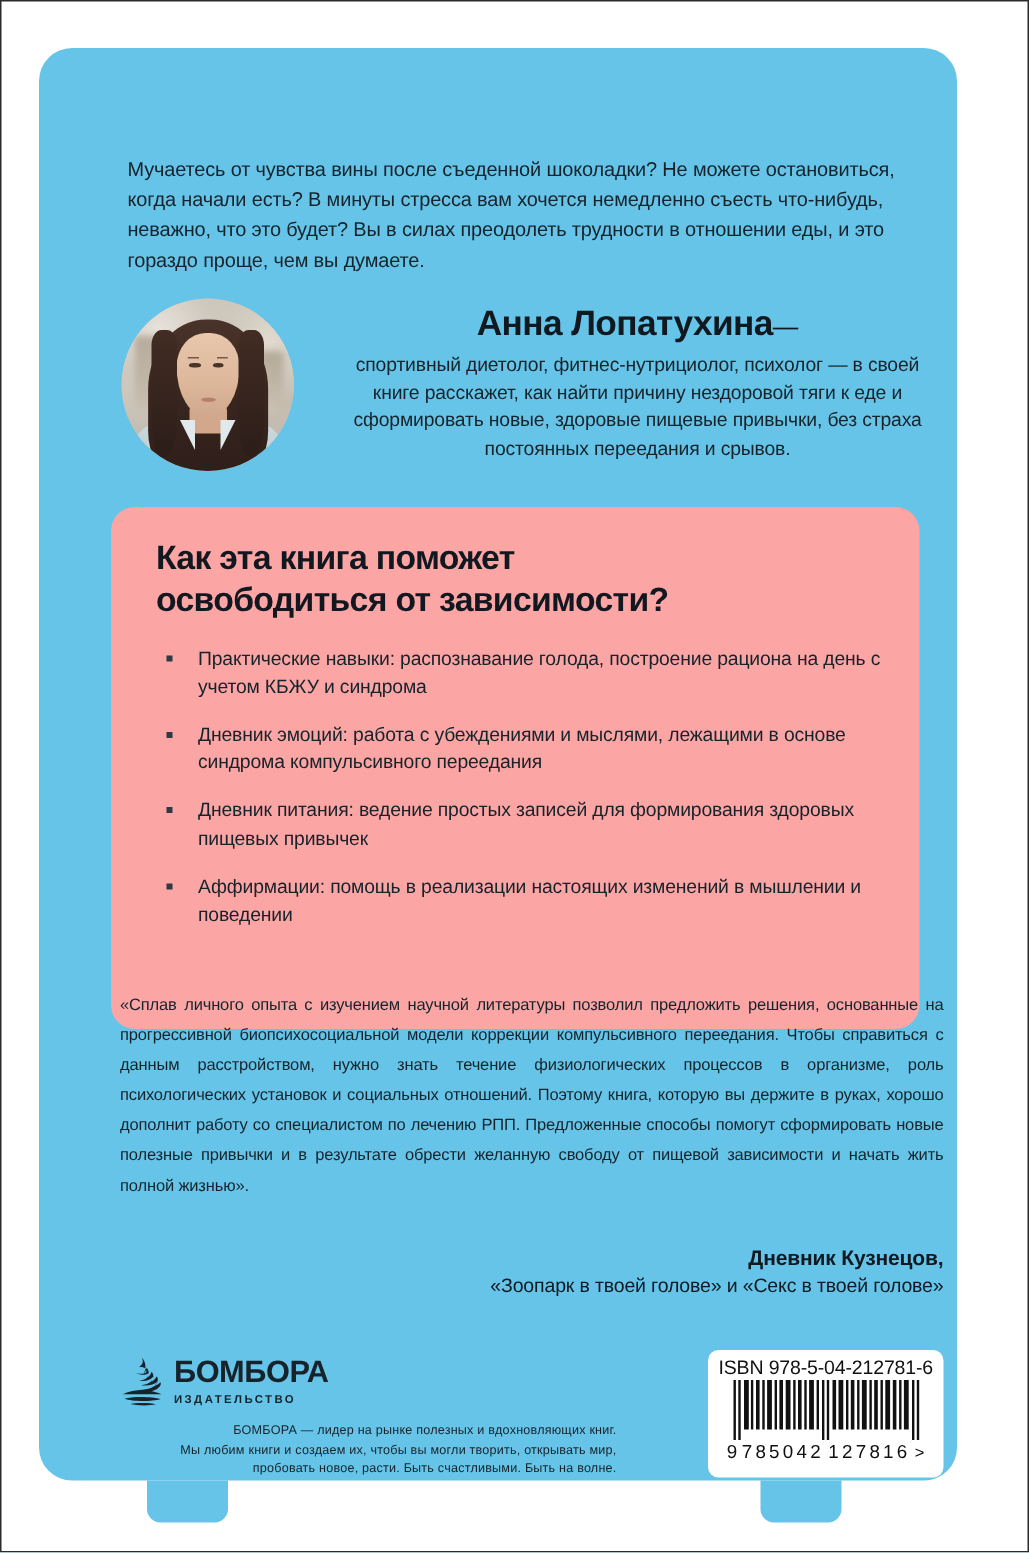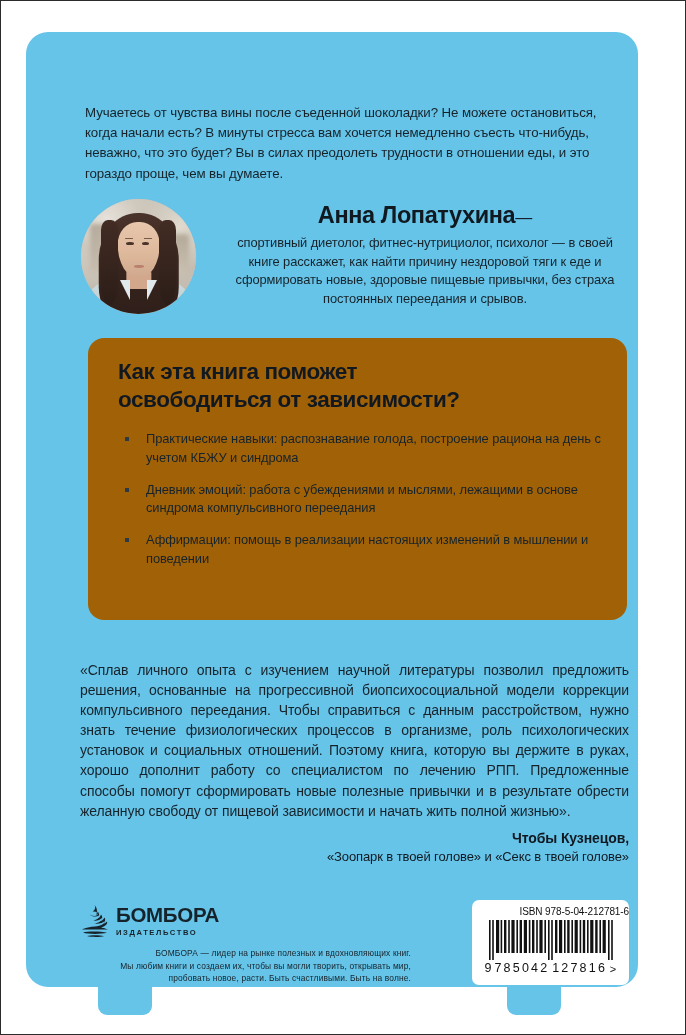--- a/index.html
+++ b/index.html
@@ -197,25 +197,25 @@
     font-size: 12.9px;
     line-height: 18.6px;
     color: #16232b;
     margin: 0;
     letter-spacing: -0.1px;
   }
 
   
   .card {
     position: absolute;
-    left: 62px;
+    left: 48px;
     top: 306px;
     width: 539px;
-    height: 282px;
-    background: #a16207;
+    height: 348px;
+    background: #fca5a5;
     border-radius: 16px;
     box-sizing: border-box;
     padding: 20px 26px 0 30px;
   }
   .card-title {
     font-size: 22.5px;
     font-weight: bold;
     color: #111820;
     line-height: 28px;
     letter-spacing: -0.45px;
@@ -241,21 +241,21 @@
     height: 4px;
     background: #2b3a44;
   }
 
   
   .testimonial {
     position: absolute;
     left: 54px;
     top: 628px;
     width: 549px;
-    font-size: 14px;
+    font-size: 11px;
     line-height: 20.1px;
     color: #16232b;
     letter-spacing: -0.1px;
     text-align: justify;
   }
   .testimonial p { margin: 0; }
 
   .attribution {
     position: absolute;
     left: 54px;
@@ -320,25 +320,24 @@
     top: 868px;
     width: 157px;
     height: 85px;
     background: #ffffff;
     border-radius: 7px;
     box-sizing: border-box;
     padding: 6px 0 0 0;
     text-align: center;
   }
   .isbn-text {
-    font-size: 10px;
+    font-size: 13px;
     color: #111;
     letter-spacing: -0.1px;
     line-height: 11px;
-    text-align: right;
   }
   .barcode {
     margin: 3px auto 0;
     width: 128px;
     height: 40px;
     display: block;
   }
   .ean-digits {
     margin-top: 1px;
     width: 140px;
@@ -402,34 +401,35 @@
         <li>
           <span class="bullet-dot"></span>
           <span>Практические навыки: распознавание голода, построение рациона на день с учетом КБЖУ и синдрома</span>
         </li>
         <li>
           <span class="bullet-dot"></span>
           <span>Дневник эмоций: работа с убеждениями и мыслями, лежащими в основе синдрома компульсивного переедания</span>
         </li>
         <li>
           <span class="bullet-dot"></span>
+          <span>Дневник питания: ведение простых записей для формирования здоровых пищевых привычек</span>
         </li>
         <li>
           <span class="bullet-dot"></span>
           <span>Аффирмации: помощь в реализации настоящих изменений в мышлении и поведении</span>
         </li>
       </ul>
     </div>
 
     <div class="testimonial">
       <p>«Сплав личного опыта с изучением научной литературы позволил предложить решения, основанные на прогрессивной биопсихосоциальной модели коррекции компульсивного переедания. Чтобы справиться с данным расстройством, нужно знать течение физиологических процессов в организме, роль психологических установок и социальных отношений. Поэтому книга, которую вы держите в руках, хорошо дополнит работу со специалистом по лечению РПП. Предложенные способы помогут сформировать новые полезные привычки и в результате обрести желанную свободу от пищевой зависимости и начать жить полной жизнью».</p>
     </div>
 
     <div class="attribution">
-      <div class="attr-name">Чтобы Кузнецов,</div>
+      <div class="attr-name">Дневник Кузнецов,</div>
       <div class="attr-line">«Зоопарк в твоей голове» и «Секс в твоей голове»</div>
     </div>
 
     <div class="publisher">
       <div class="pub-logo-row">
         <svg class="pub-mark" viewBox="0 0 28 34">
           <path d="M13.5 1 C15 3.5 14 6 11.5 7.5 C15 7 17 8.5 16.5 11 C14 12.5 10.5 12 8.5 10.5 C11.5 13 15.5 13 18 11.5
                    C18.5 14 16 16 12 16.5 C16 17 19 16 21 14 C21.5 16.5 18 19 13 19.5 C18 20 22 19 24 17
                    C24 19.5 20 22 14 22.5 C5 23 1 25.5 1 25.5 L27 25.5 C27 25.5 23 24 20 23.5
                    C24 22.5 27 20 26 17.5 C25 18.5 23.5 19.5 22 20 C24 18 25 15.5 23.5 13.5

